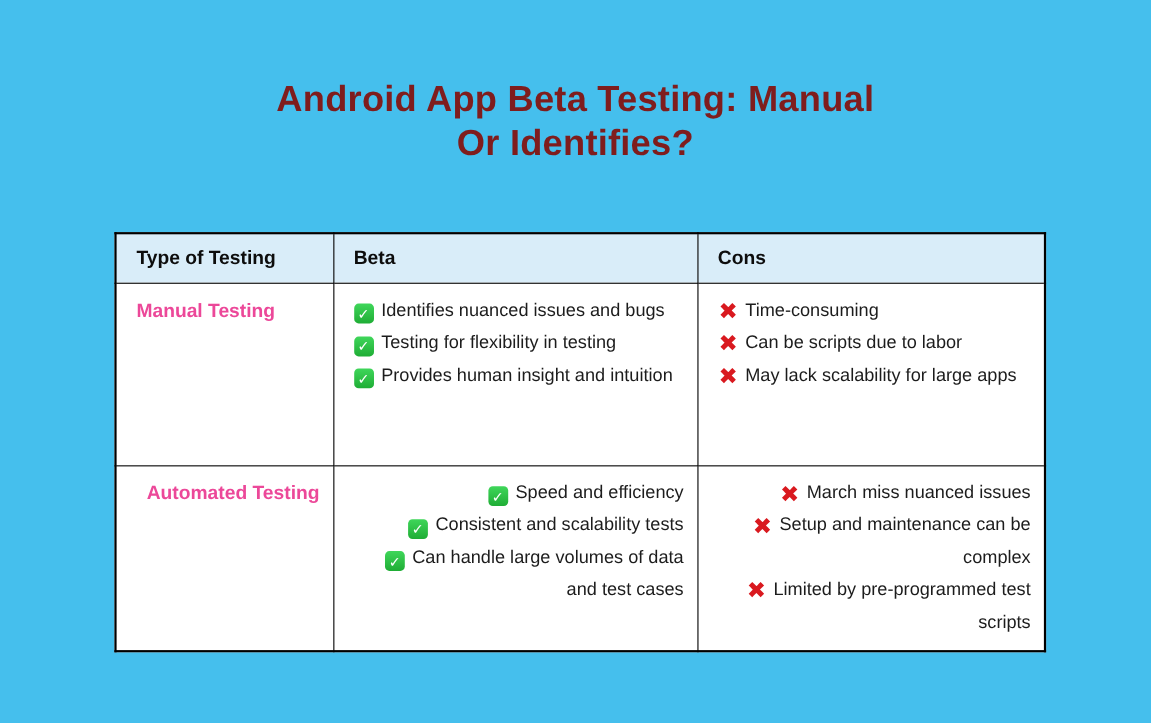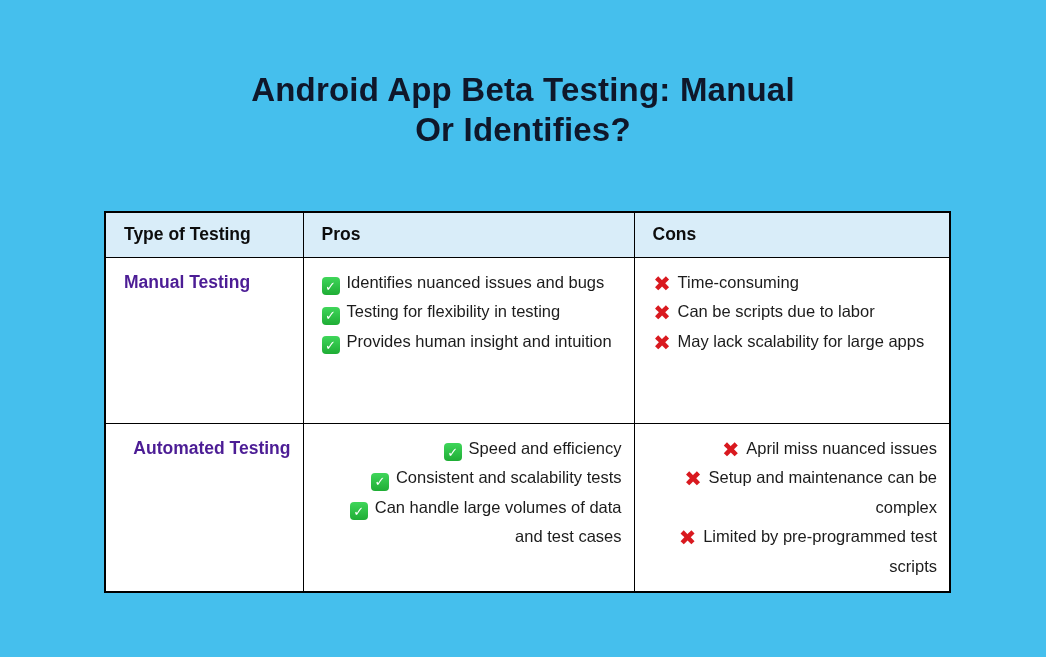--- a/index.html
+++ b/index.html
@@ -9,21 +9,21 @@
     font-family: "Liberation Sans", "DejaVu Sans", sans-serif;
     position: relative;
     overflow: hidden;
   }
   .title {
     position: absolute;
     top: 70px;
     left: 0;
     width: 100%;
     text-align: center;
-    color: #0f172a;
+    color: #7f1d1d;
     font-size: 33px;
     font-weight: 700;
     line-height: 40px;
     letter-spacing: 0.2px;
   }
   .comparison-table {
     position: absolute;
     left: 104px;
     top: 211px;
     width: 845px;
@@ -55,21 +55,21 @@
     padding: 10px 12px 10px 18px;
     font-size: 16.5px;
     color: #1C1C1C;
     line-height: 29.5px;
   }
   tr.row-1 td { height: 166px; }
   tr.row-2 td { height: 164px; text-align: right; }
   td.type-cell {
     font-weight: 700;
     font-size: 17.5px;
-    color: #4c1d95;
+    color: #ec4899;
     line-height: 29px;
   }
   .bullet { display: block; }
   .ico-check {
     display: inline-flex;
     width: 18px;
     height: 18px;
     border-radius: 4px;
     background: linear-gradient(180deg, #3FD65A 0%, #1FAD35 100%);
     color: #FFFFFF;
@@ -105,21 +105,21 @@
 
 <table class="comparison-table">
   <colgroup>
       <col class="c1">
       <col class="c2">
       <col class="c3">
     </colgroup>
   <thead>
     <tr>
       <th>Type of Testing</th>
-      <th>Pros</th>
+      <th>Beta</th>
       <th>Cons</th>
     </tr>
   </thead>
   <tbody>
     <tr class="row-1">
       <td class="type-cell">Manual Testing</td>
       <td>
         <div class="bullet"><span class="ico-check">✓</span><span>Identifies nuanced issues and bugs</span></div>
         <div class="bullet"><span class="ico-check">✓</span><span>Testing for flexibility in testing</span></div>
         <div class="bullet"><span class="ico-check">✓</span><span>Provides human insight and intuition</span></div>
@@ -131,19 +131,19 @@
       </td>
     </tr>
     <tr class="row-2">
       <td class="type-cell">Automated Testing</td>
       <td>
         <div class="bullet"><span class="ico-check">✓</span><span>Speed and efficiency</span></div>
         <div class="bullet"><span class="ico-check">✓</span><span>Consistent and scalability tests</span></div>
         <div class="bullet"><span class="ico-check">✓</span><span>Can handle large volumes of data and test cases</span></div>
       </td>
       <td>
-        <div class="bullet"><span class="ico-cross">✖</span><span>April miss nuanced issues</span></div>
+        <div class="bullet"><span class="ico-cross">✖</span><span>March miss nuanced issues</span></div>
         <div class="bullet"><span class="ico-cross">✖</span><span>Setup and maintenance can be complex</span></div>
         <div class="bullet"><span class="ico-cross">✖</span><span>Limited by pre-programmed test scripts</span></div>
       </td>
     </tr>
   </tbody>
 </table>
 
 </body></html>

